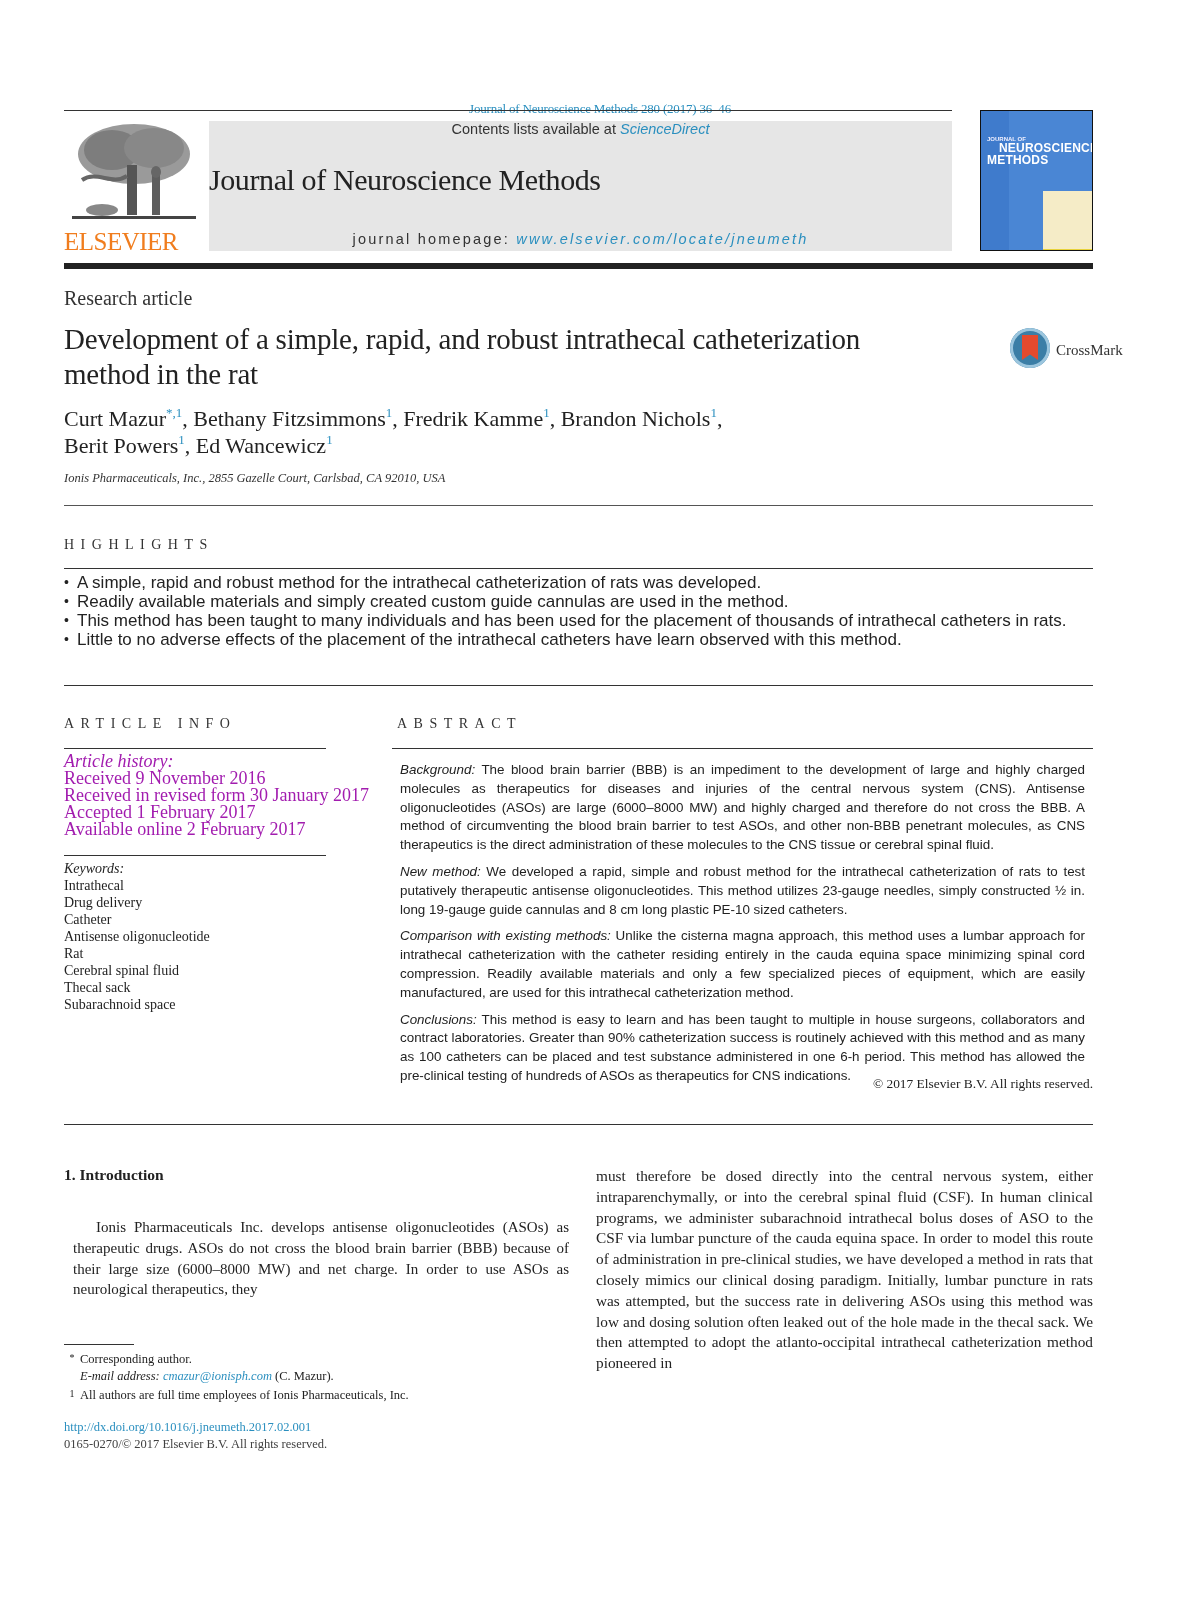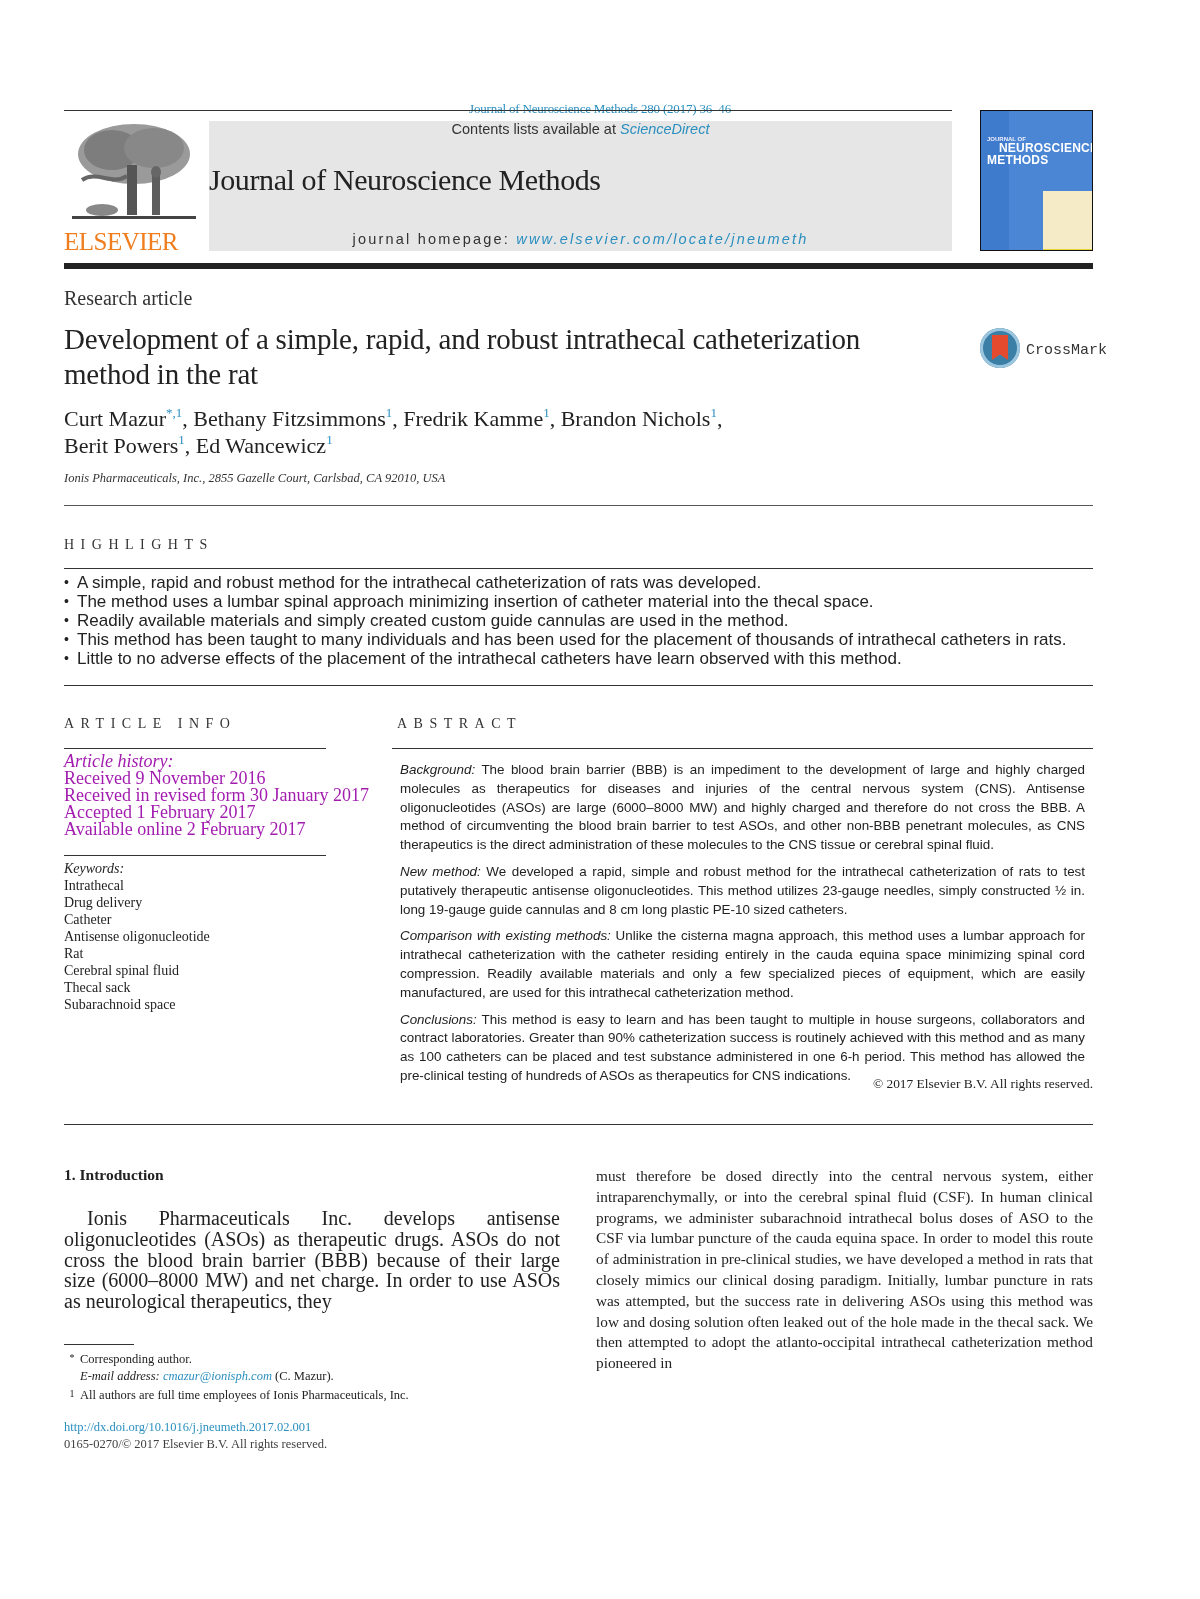--- a/index.html
+++ b/index.html
@@ -22,21 +22,21 @@
   #cover { top:110px; left:980px; width:113px; height:141px; border:1px solid #111; box-sizing:border-box; background:#4a86d4; overflow:hidden; }
   #cover-strip { position:absolute; left:0; top:0; width:28px; height:100%; background:#3f7bcc; }
   #cover-t1 { position:absolute; top:25px; left:6px; font-family:"Liberation Sans",sans-serif; font-size:6px; font-weight:bold; color:#f0f0ff; }
   #cover-t2 { position:absolute; top:31px; left:6px; font-family:"Liberation Sans",sans-serif; font-size:12px; font-weight:bold; color:#fff; letter-spacing:0.2px; line-height:12px; }
   #cover-box { position:absolute; left:62px; top:80px; width:49px; height:58px; background:#f5ecc7; border-bottom:3px solid #e8d23a; }
   #thick-rule { top:263px; left:64px; width:1029px; height:6px; background:#222; }
 
   
   #article-type { top:287px; left:64px; font-size:20px; color:#333; }
   #title { top:322px; left:64px; width:850px; font-size:29px; line-height:35px; color:#222; letter-spacing:-0.2px; }
-  #crossmark { top:328px; left:980px; width:120px; height:48px;font-family:Liberation Mono, monospace; }
+  #crossmark { top:328px; left:1010px; width:120px; height:48px; }
   #crossmark-circle { position:absolute; left:0; top:0; width:40px; height:40px; border-radius:50%; background:#3b7ea6; box-shadow: inset 0 0 0 3px #9cc6de; }
   #crossmark-ribbon { position:absolute; left:12px; top:7px; width:16px; height:25px; background:#e44a2e; clip-path:polygon(0 0,100% 0,100% 100%,50% 78%,0 100%); }
   #crossmark-label { position:absolute; left:46px; top:14px; font-size:15px; color:#333; }
   #authors { top:405px; left:64px; width:900px; font-size:22px; line-height:27px; color:#222; }
   #authors sup { font-size:13px; color:#2a8fbf; vertical-align:9px; line-height:0; }
   #affiliation { top:471px; left:64px; font-size:12.5px; font-style:italic; color:#333; }
   #rule-1 { top:505px; left:64px; width:1029px; height:1px; background:#555; }
 
   
   #highlights-heading { top:537px; left:64px; font-size:14px; letter-spacing:6.5px; color:#333; }
@@ -57,21 +57,21 @@
   
   #abstract-heading { top:716px; left:397px; font-size:14px; letter-spacing:6.5px; color:#333; }
   #abs-rule { top:748px; left:392px; width:701px; height:1px; background:#333; }
   #abstract-body { top:753px; left:392px; width:701px; font-size:13.4px; line-height:18.8px; color:#222; text-align:justify; }
   #abstract-body p { margin:8px; }
   #copyright { top:1076px; left:392px; width:701px; text-align:right; font-size:13.4px; color:#222; }
   #rule-4 { top:1124px; left:64px; width:1029px; height:1px; background:#333; }
 
   
   #intro-heading { top:1166px; left:64px; font-size:15.5px; font-weight:bold; color:#222; }
-  #intro-left { top:1208px; left:64px; width:496px; font-size:20px; line-height:20.8px; text-align:justify; text-indent:23px; color:#222; margin:0; }
+  #intro-left { top:1208px; left:64px; width:496px; font-size:15px; line-height:20.8px; text-align:justify; text-indent:23px; color:#222; margin:9px; }
   #intro-right { top:1166px; left:596px; width:497px; font-size:15.3px; line-height:20.8px; text-align:justify; color:#222; margin:0; }
 
   
   #fn-rule { top:1344px; left:64px; width:70px; height:1px; background:#333; }
   #footnotes { top:1349px; left:64px; width:500px; font-size:12.5px; line-height:17px; color:#222; }
   .fn-mark { display:inline-block; width:16px; text-align:center; font-size:10px; vertical-align:2px; }
   #doi { top:1420px; left:64px; font-size:12.5px; color:#2a8fbf; }
   #issn { top:1437px; left:64px; font-size:12.5px; color:#404040; }
 </style>
 </head>
@@ -136,21 +136,20 @@
   <span>Ed Wancewicz</span><sup>1</sup>
 </div>
 
 <div id="affiliation" class="abs">Ionis Pharmaceuticals, Inc., 2855 Gazelle Court, Carlsbad, CA 92010, USA</div>
 <div id="rule-1" class="abs"></div>
 
 <div id="highlights-heading" class="abs">HIGHLIGHTS</div>
 <div id="rule-2" class="abs"></div>
 <ul id="highlights-list" class="abs cond">
   <li>A simple, rapid and robust method for the intrathecal catheterization of rats was developed.</li>
-  <li>The method uses a lumbar spinal approach minimizing insertion of catheter material into the thecal space.</li>
   <li>Readily available materials and simply created custom guide cannulas are used in the method.</li>
   <li>This method has been taught to many individuals and has been used for the placement of thousands of intrathecal catheters in rats.</li>
   <li>Little to no adverse effects of the placement of the intrathecal catheters have learn observed with this method.</li>
 </ul>
 <div id="rule-3" class="abs"></div>
 
 <div id="info-heading" class="abs">ARTICLE INFO</div>
 <div id="info-rule-1" class="abs"></div>
 <div id="history" class="abs">
   <div class="ital">Article history:</div>

